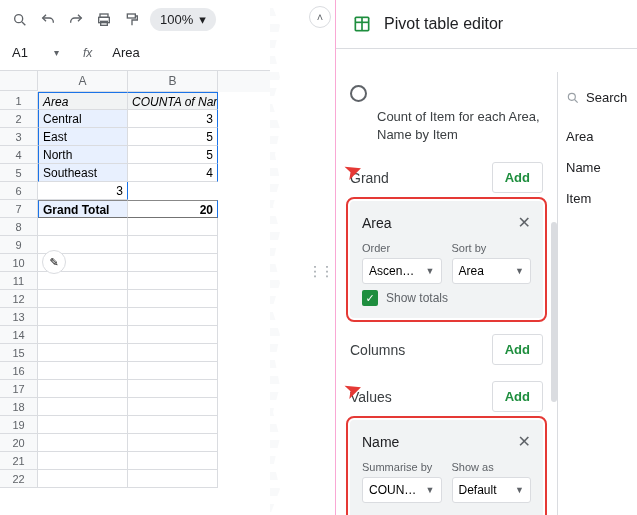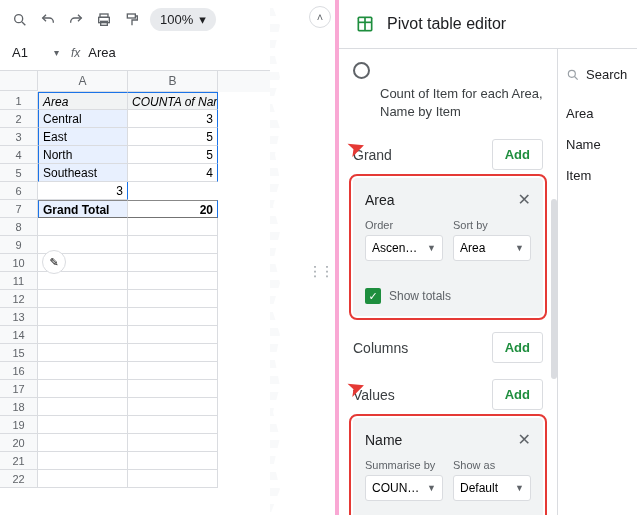--- a/index.html
+++ b/index.html
@@ -3,21 +3,21 @@
 <meta charset="utf-8">
 <style>
 * { box-sizing: border-box; margin: 0; padding: 0; font-family: Arial, sans-serif; }
 body { width: 637px; height: 515px; display: flex; background: #fff; overflow: hidden; }
 
 .left-pane { width: 275px; display: flex; flex-direction: column; position: relative; }
 .toolbar { display: flex; align-items: center; gap: 8px; padding: 8px 10px; }
 .toolbar .tool-icon { width: 20px; height: 20px; display: flex; align-items: center; justify-content: center; color: #5f6368; cursor: pointer; }
 .zoom-group { display: flex; align-items: center; background: #e8eaed; border-radius: 16px; padding: 4px 10px; gap: 6px; font-size: 13px; color: #202124; }
 
-.cell-ref-bar { display: flex; align-items: center; padding: 4px 8px 8px; gap: 8px; border-bottom: 1px solid #dadce0; }
+.cell-ref-bar { display: flex; align-items: center; padding: 4px 8px 8px; gap: 20px; border-bottom: 1px solid #dadce0; }
 .cell-ref { width: 55px; font-size: 13px; color: #202124; display: flex; align-items: center; justify-content: space-between; padding: 2px 4px; }
 .fx-label { font-size: 12px; color: #5f6368; font-style: italic; }
 .fx-value { font-size: 13px; color: #202124; }
 
 .grid { display: flex; flex-direction: column; font-size: 12px; }
 .grid-header { display: flex; background: #f8f9fa; }
 .corner { width: 38px; height: 20px; border-right: 1px solid #dadce0; border-bottom: 1px solid #dadce0; }
 .col-head { text-align: center; line-height: 20px; color: #5f6368; border-right: 1px solid #dadce0; border-bottom: 1px solid #dadce0; background: #f8f9fa; }
 .col-A { width: 90px; } .col-B { width: 90px; }
 .row { display: flex; height: 18px; }
@@ -33,21 +33,21 @@
 .grand-total .cell { font-weight: bold; border-top: 1px solid #888; }
 .pencil-btn { position: absolute; left: 42px; top: 250px; width: 24px; height: 24px; border-radius: 12px; border: 1px solid #dadce0; background: #fff; display: flex; align-items: center; justify-content: center; font-size: 11px; cursor: pointer; }
 
 .torn-edge { width: 30px; background: #fff; position: relative; }
 .torn-edge::before { content: ""; position: absolute; left: -5px; top: 0; bottom: 0; width: 10px; background: repeating-linear-gradient(180deg, #fff 0 8px, #f8f9fa 8px 16px); clip-path: polygon(0 0, 100% 5%, 40% 10%, 100% 15%, 20% 20%, 100% 25%, 50% 30%, 100% 35%, 30% 40%, 100% 45%, 40% 50%, 100% 55%, 20% 60%, 100% 65%, 50% 70%, 100% 75%, 30% 80%, 100% 85%, 40% 90%, 100% 95%, 0 100%); }
 
 .mid-gutter { width: 30px; display: flex; flex-direction: column; align-items: center; padding-top: 6px; }
 .chevron-circle { width: 22px; height: 22px; border-radius: 50%; border: 1px solid #dadce0; display: flex; align-items: center; justify-content: center; color: #5f6368; font-size: 11px; cursor: pointer; }
 .drag-dots { margin-top: 235px; color: #9aa0a6; font-size: 14px; letter-spacing: -2px; }
 
-.editor { flex: 1; border-left: 4px solid #f9a8d4; display: flex; flex-direction: column; }
+.editor { flex: 1; border-left: 1px solid #f9a8d4; display: flex; flex-direction: column; gap: 23px; }
 .editor-header { display: flex; align-items: center; gap: 12px; padding: 14px 16px; border-bottom: 1px solid #dadce0; }
 .table-icon { width: 20px; height: 20px; }
 .editor-title { font-size: 16px; color: #202124; }
 .editor-body { display: flex; flex: 1; overflow: hidden; }
 .editor-main { flex: 1; padding: 12px 14px; position: relative; overflow-y: auto; }
 .editor-side { width: 80px; border-left: 1px solid #dadce0; padding: 10px 8px; font-size: 13px; color: #5f6368; }
 .editor-side div { padding: 8px 0; color: #202124; }
 .search-row { display: flex; align-items: center; gap: 6px; color: #9aa0a6; font-size: 13px; margin-bottom: 8px; }
 
 .suggestion { display: flex; gap: 10px; margin-bottom: 18px; }
@@ -57,21 +57,21 @@
 .section { margin-bottom: 16px; position: relative; }
 .section-head { display: flex; justify-content: space-between; align-items: center; margin-bottom: 8px; }
 .section-title { font-size: 14px; color: #3c4043; }
 .add-btn { border: 1px solid #dadce0; border-radius: 3px; padding: 7px 12px; color: #1e8e3e; font-size: 13px; background: #fff; cursor: pointer; font-weight: 700; }
 
 .card { background: #f1f3f4; border-radius: 4px; padding: 12px; position: relative; }
 .card.highlight { outline: 2px solid #e53935; outline-offset: 2px; }
 .card-title-row { display: flex; justify-content: space-between; align-items: center; margin-bottom: 10px; }
 .card-title { font-size: 14px; color: #202124; font-weight: 500; }
 .close-x { color: #5f6368; cursor: pointer; font-size: 16px; }
-.card-controls { display: flex; gap: 10px; margin-bottom: 27px; }
+.card-controls { display: flex; gap: 10px; margin-bottom: 6px; }
 .control { flex: 1; }
 .control-label { font-size: 11px; color: #5f6368; margin-bottom: 4px; display: block; }
 .dropdown { background: #fff; border: 1px solid #dadce0; border-radius: 3px; padding: 5px 6px; font-size: 12px; display: flex; justify-content: space-between; align-items: center; cursor: pointer; }
 .dropdown .caret { color: #5f6368; font-size: 9px; }
 .checkbox-row { display: flex; align-items: center; gap: 8px; }
 .checkbox { width: 16px; height: 16px; background: #1e8e3e; border-radius: 2px; display: flex; align-items: center; justify-content: center; color: #fff; font-size: 11px; }
 .checkbox-label { font-size: 12px; color: #5f6368; }
 
 .arrow { position: absolute; color: #e53935; font-size: 22px; transform: rotate(-20deg); }
 .arrow1 { left: -6px; top: -4px; }

